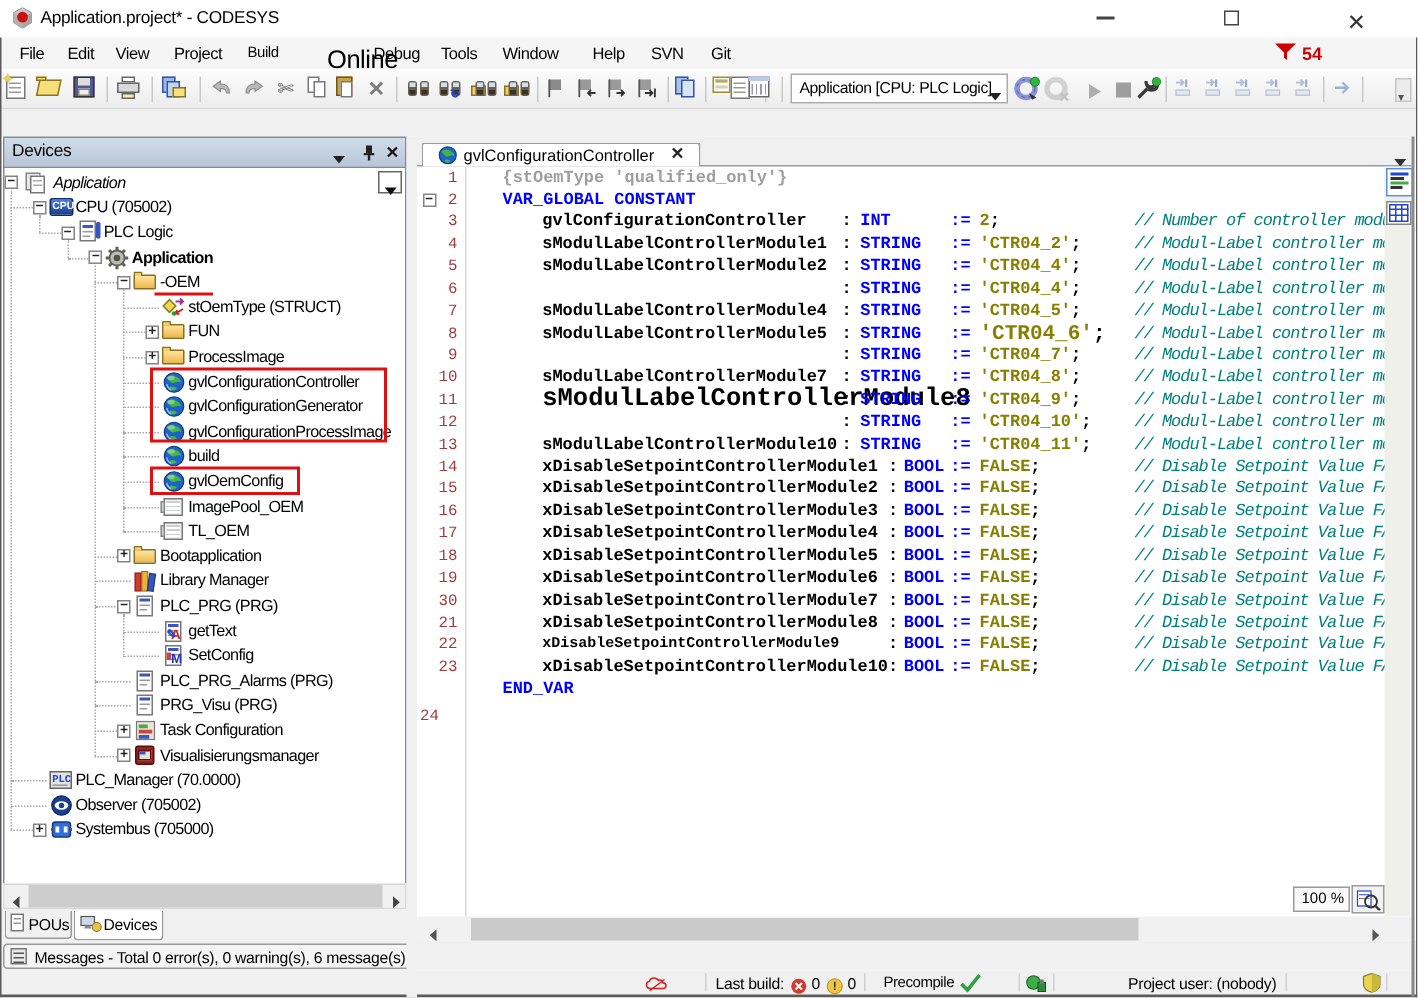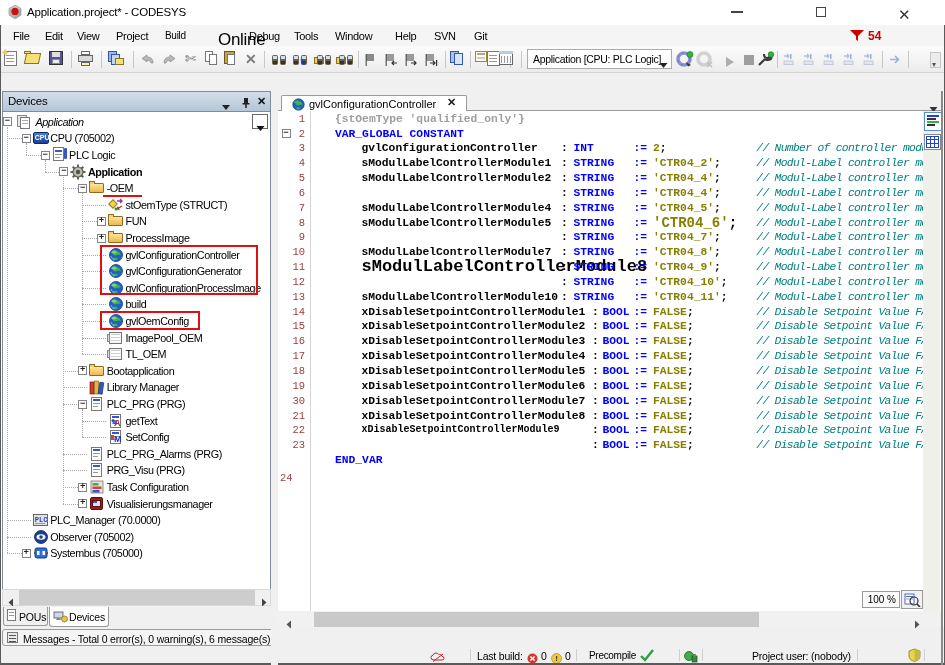--- a/index.html
+++ b/index.html
@@ -650,20 +650,21 @@
     <div class="cl mono" style="left:324.5px;top:298.50px;font-size:11.3px;line-height:14.84px;font-weight:bold"><span class="kw">BOOL</span></div>
     <div class="cl mono" style="left:355.5px;top:298.50px;font-size:11.3px;line-height:14.84px;font-weight:bold"><span class="kw">:=</span></div>
     <div class="cl mono" style="left:375.0px;top:298.50px;font-size:11.3px;line-height:14.84px;font-weight:bold"><span class="lit">FALSE</span><span style="color:#000">;</span></div>
     <div class="cl mono" style="left:478.3px;top:298.50px;font-size:11.3px;line-height:14.84px;font-weight:bold"><span class="cmt">// Disable Setpoint Value FALSE</span></div>
     <div class="cl mono" style="left:83.5px;top:313.34px;font-size:10px;line-height:14.84px;font-weight:bold"><span style="color:#000">xDisableSetpointControllerModule9</span></div>
     <div class="cl mono" style="left:314.0px;top:313.34px;font-size:11.3px;line-height:14.84px;font-weight:bold"><span style="color:#000">:</span></div>
     <div class="cl mono" style="left:324.5px;top:313.34px;font-size:11.3px;line-height:14.84px;font-weight:bold"><span class="kw">BOOL</span></div>
     <div class="cl mono" style="left:355.5px;top:313.34px;font-size:11.3px;line-height:14.84px;font-weight:bold"><span class="kw">:=</span></div>
     <div class="cl mono" style="left:375.0px;top:313.34px;font-size:11.3px;line-height:14.84px;font-weight:bold"><span class="lit">FALSE</span><span style="color:#000">;</span></div>
     <div class="cl mono" style="left:478.3px;top:313.34px;font-size:11.3px;line-height:14.84px;font-weight:bold"><span class="cmt">// Disable Setpoint Value FALSE</span></div>
+    <div class="cl mono" style="left:83.5px;top:328.18px;font-size:11.3px;line-height:14.84px;font-weight:bold"><span style="color:#000">xDisableSetpointControllerModule10</span></div>
     <div class="cl mono" style="left:314.0px;top:328.18px;font-size:11.3px;line-height:14.84px;font-weight:bold"><span style="color:#000">:</span></div>
     <div class="cl mono" style="left:324.5px;top:328.18px;font-size:11.3px;line-height:14.84px;font-weight:bold"><span class="kw">BOOL</span></div>
     <div class="cl mono" style="left:355.5px;top:328.18px;font-size:11.3px;line-height:14.84px;font-weight:bold"><span class="kw">:=</span></div>
     <div class="cl mono" style="left:375.0px;top:328.18px;font-size:11.3px;line-height:14.84px;font-weight:bold"><span class="lit">FALSE</span><span style="color:#000">;</span></div>
     <div class="cl mono" style="left:478.3px;top:328.18px;font-size:11.3px;line-height:14.84px;font-weight:bold"><span class="cmt">// Disable Setpoint Value FALSE</span></div>
     <div class="cl mono" style="left:57.0px;top:343.02px;font-size:11.3px;line-height:14.84px;font-weight:bold"><span class="kw">END_VAR</span></div>
   </div>
 <div class="a" style="left:280px;top:110px;width:25px;height:501px">
     <div class="cl mono" style="left:0px;top:1.70px;width:25px;font-size:10.5px;line-height:14.84px;color:#a03c3c;text-align:right">1</div>
     <div class="cl mono" style="left:0px;top:16.54px;width:25px;font-size:10.5px;line-height:14.84px;color:#a03c3c;text-align:right">2</div>

